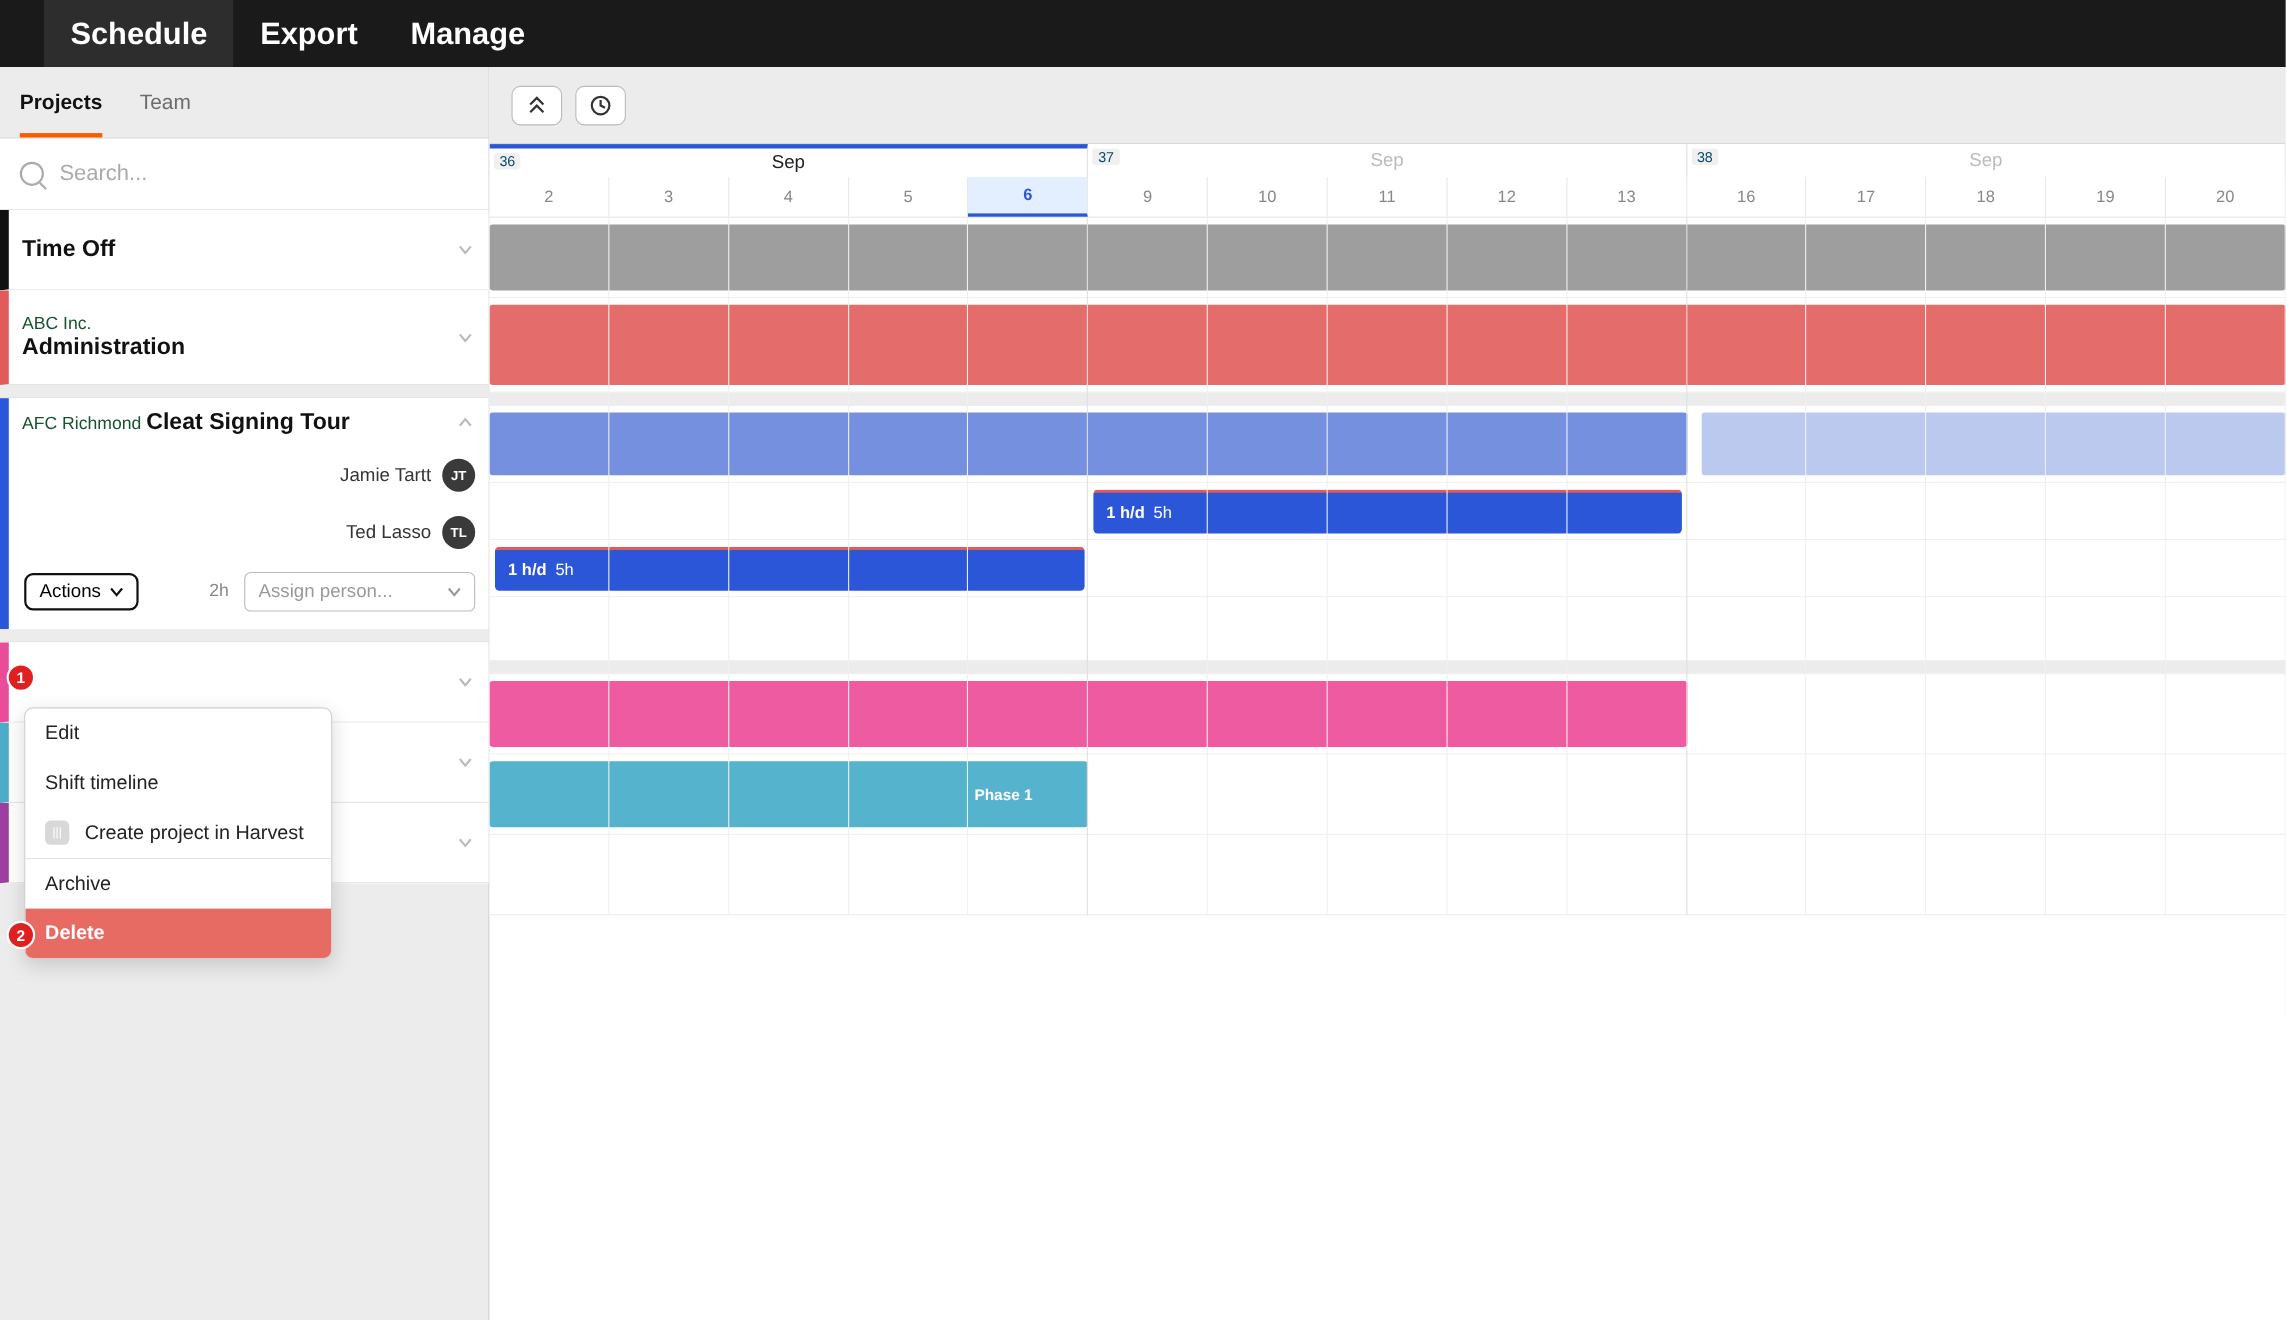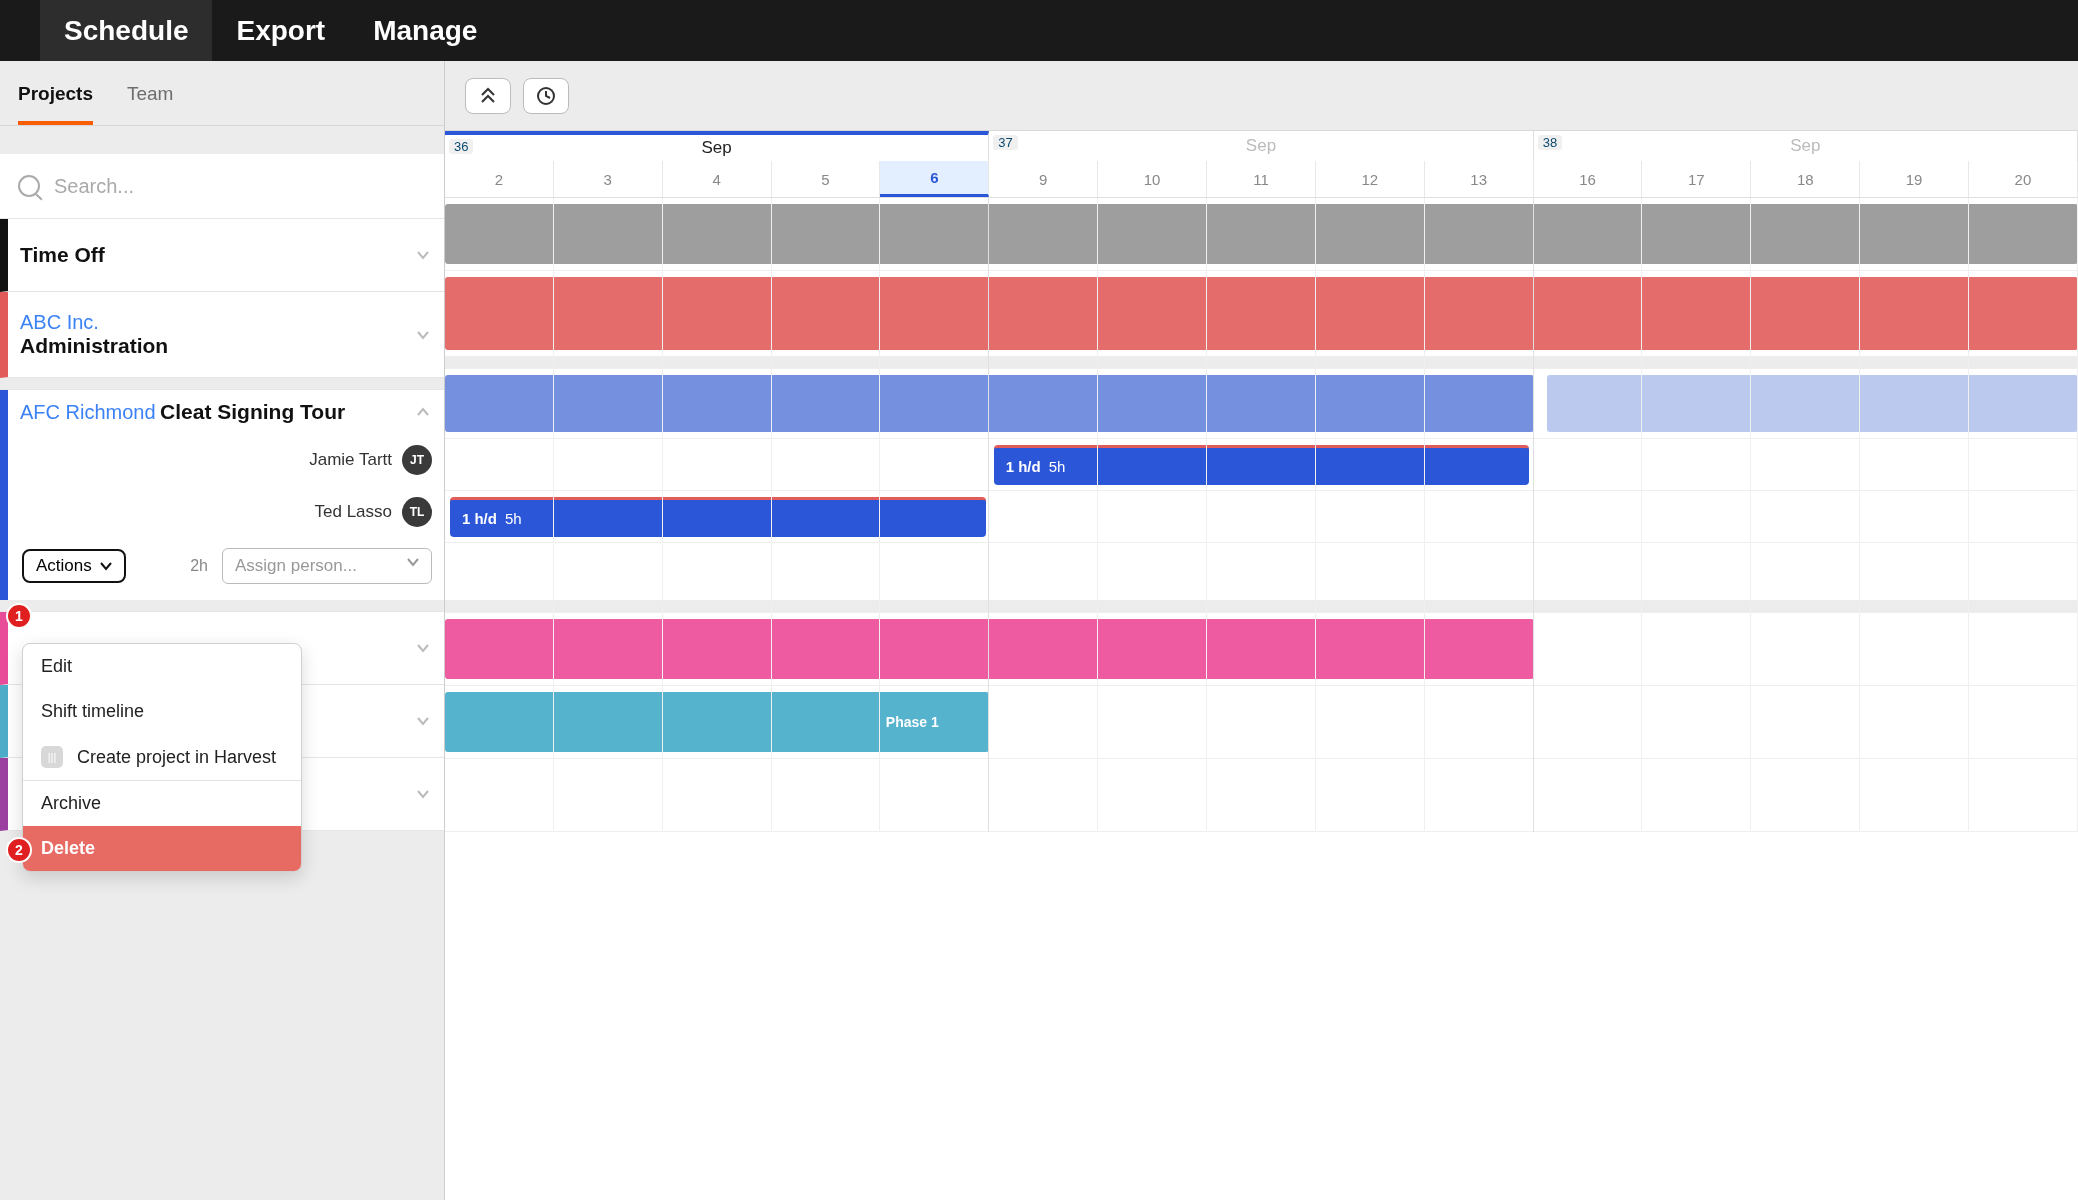--- a/index.html
+++ b/index.html
@@ -14,31 +14,31 @@
   .main { display: flex; height: calc(100vh - 61px); }
   .sidebar { width: 445px; background: #ececec; border-right: 1px solid #ccc; display: flex; flex-direction: column; position: relative; }
   .timeline-area { flex: 1; background: #fff; position: relative; overflow: hidden; }
   
   
   .sidebar-tabs { display: flex; gap: 34px; padding: 22px 18px 0 18px; border-bottom: 1px solid #d8d8d8; background: #ececec; }
   .sidebar-tab { font-size: 19px; color: #6d6d6d; padding-bottom: 16px; cursor: pointer; }
   .sidebar-tab.active { color: #111; font-weight: 700; border-bottom: 4px solid #fa5d00; }
   
   
-  .search-row { background: #fff; border-bottom: 1px solid #e5e5e5; display: flex; align-items: center; padding: 0 18px; height: 65px; margin-top: 28px; }
+  .search-row { background: #fff; border-bottom: 1px solid #e5e5e5; display: flex; align-items: center; padding: 0 18px; height: 65px; }
   .search-icon { width: 22px; height: 22px; border: 2px solid #aaa; border-radius: 50%; position: relative; margin-right: 14px; }
   .search-icon::after { content:""; position:absolute; width:8px; height:2px; background:#aaa; bottom:-3px; right:-5px; transform:rotate(45deg); }
   .search-input { border: none; font-size: 20px; flex:1; outline: none; color:#333; }
   .search-input::placeholder { color:#aaa; }
   
   
   .side-rows { background:#fff; }
   .side-row { border-bottom:1px solid #e5e5e5; border-left:8px solid transparent; padding:10px 14px 10px 12px; display:flex; align-items:center; justify-content:space-between; min-height:73px; background:#fff;gap:32px; }
   .side-row .titles { display:flex; flex-direction:column; }
-  .client-name { font-size:20px; color:#3b82f6; }
+  .client-name { font-size:16px; color:#14532d; }
   .project-name { font-size:21px; font-weight:700; color:#111; }
   .chevron { width:14px; height:14px; position:relative; }
   .chevron svg { width:14px; height:14px; }
   .gap-row { height:12px; background:#ececec; border-bottom:1px solid #e5e5e5; }
   
   .accent-black { border-left-color:#111; }
   .accent-red   { border-left-color:#e15b5a; }
   .accent-pink  { border-left-color:#e94d9a; }
   .accent-cyan  { border-left-color:#4dadc8; }
   .accent-purple{ border-left-color:#9b3fa0; }
@@ -46,21 +46,21 @@
   
   .side-expanded { border-left:8px solid #2b56d8; background:#fff; }
   .side-expanded .head { padding:10px 14px 10px 12px; display:flex; align-items:center; justify-content:space-between; }
   .assignee-row { display:flex; justify-content:flex-end; align-items:center; padding:10px 12px; gap:10px; height:52px; }
   .assignee-name { font-size:17px; color:#333; }
   .avatar { width:30px; height:30px; border-radius:50%; background:#3a3a3a; color:#fff; font-size:12px; font-weight:600; display:flex; align-items:center; justify-content:center; }
   
   .actions-row { display:flex; align-items:center; gap:14px; padding:10px 12px 16px 14px; position:relative; }
   .actions-btn { border:2px solid #111; border-radius:8px; padding:5px 12px; font-size:17px; display:flex; align-items:center; gap:8px; cursor:pointer; background:#fff; font-weight:500; }
   .hours-label { color:#888; font-size:16px; margin-left:auto; }
-  .assign-dd { border:1px solid #bbb; border-radius:6px; padding:7px 12px; width:210px; font-size:17px; color:#999; display:flex; align-items:flex-start; justify-content:space-between; background:#fff; }
+  .assign-dd { border:1px solid #bbb; border-radius:6px; padding:7px 12px; width:210px; font-size:17px; color:#999; display:flex; align-items:center; justify-content:space-between; background:#fff; }
   
   
   .dropdown { position:absolute; left:22px; top:582px; width:280px; background:#fff; border:1px solid #d0d0d0; border-radius:8px; box-shadow:0 6px 18px rgba(0,0,0,0.15); z-index:100; overflow:hidden; }
   .dd-item { padding:12px 18px; font-size:18px; color:#222; display:flex; align-items:center; gap:14px; cursor:pointer; }
   .dd-item.danger { background:#e86b63; color:#fff; font-weight:600; }
   .dd-sep { height:1px; background:#e3e3e3; }
   .dd-icon { width:22px; height:22px; background:#d8d8d8; border-radius:5px; display:flex; align-items:center; justify-content:center; color:#fff; font-size:11px; }
   
   
   .anno { position:absolute; width:26px; height:26px; border-radius:50%; background:#e02020; color:#fff; font-size:14px; font-weight:700; display:flex; align-items:center; justify-content:center; z-index:200; border:2px solid #fff; }

